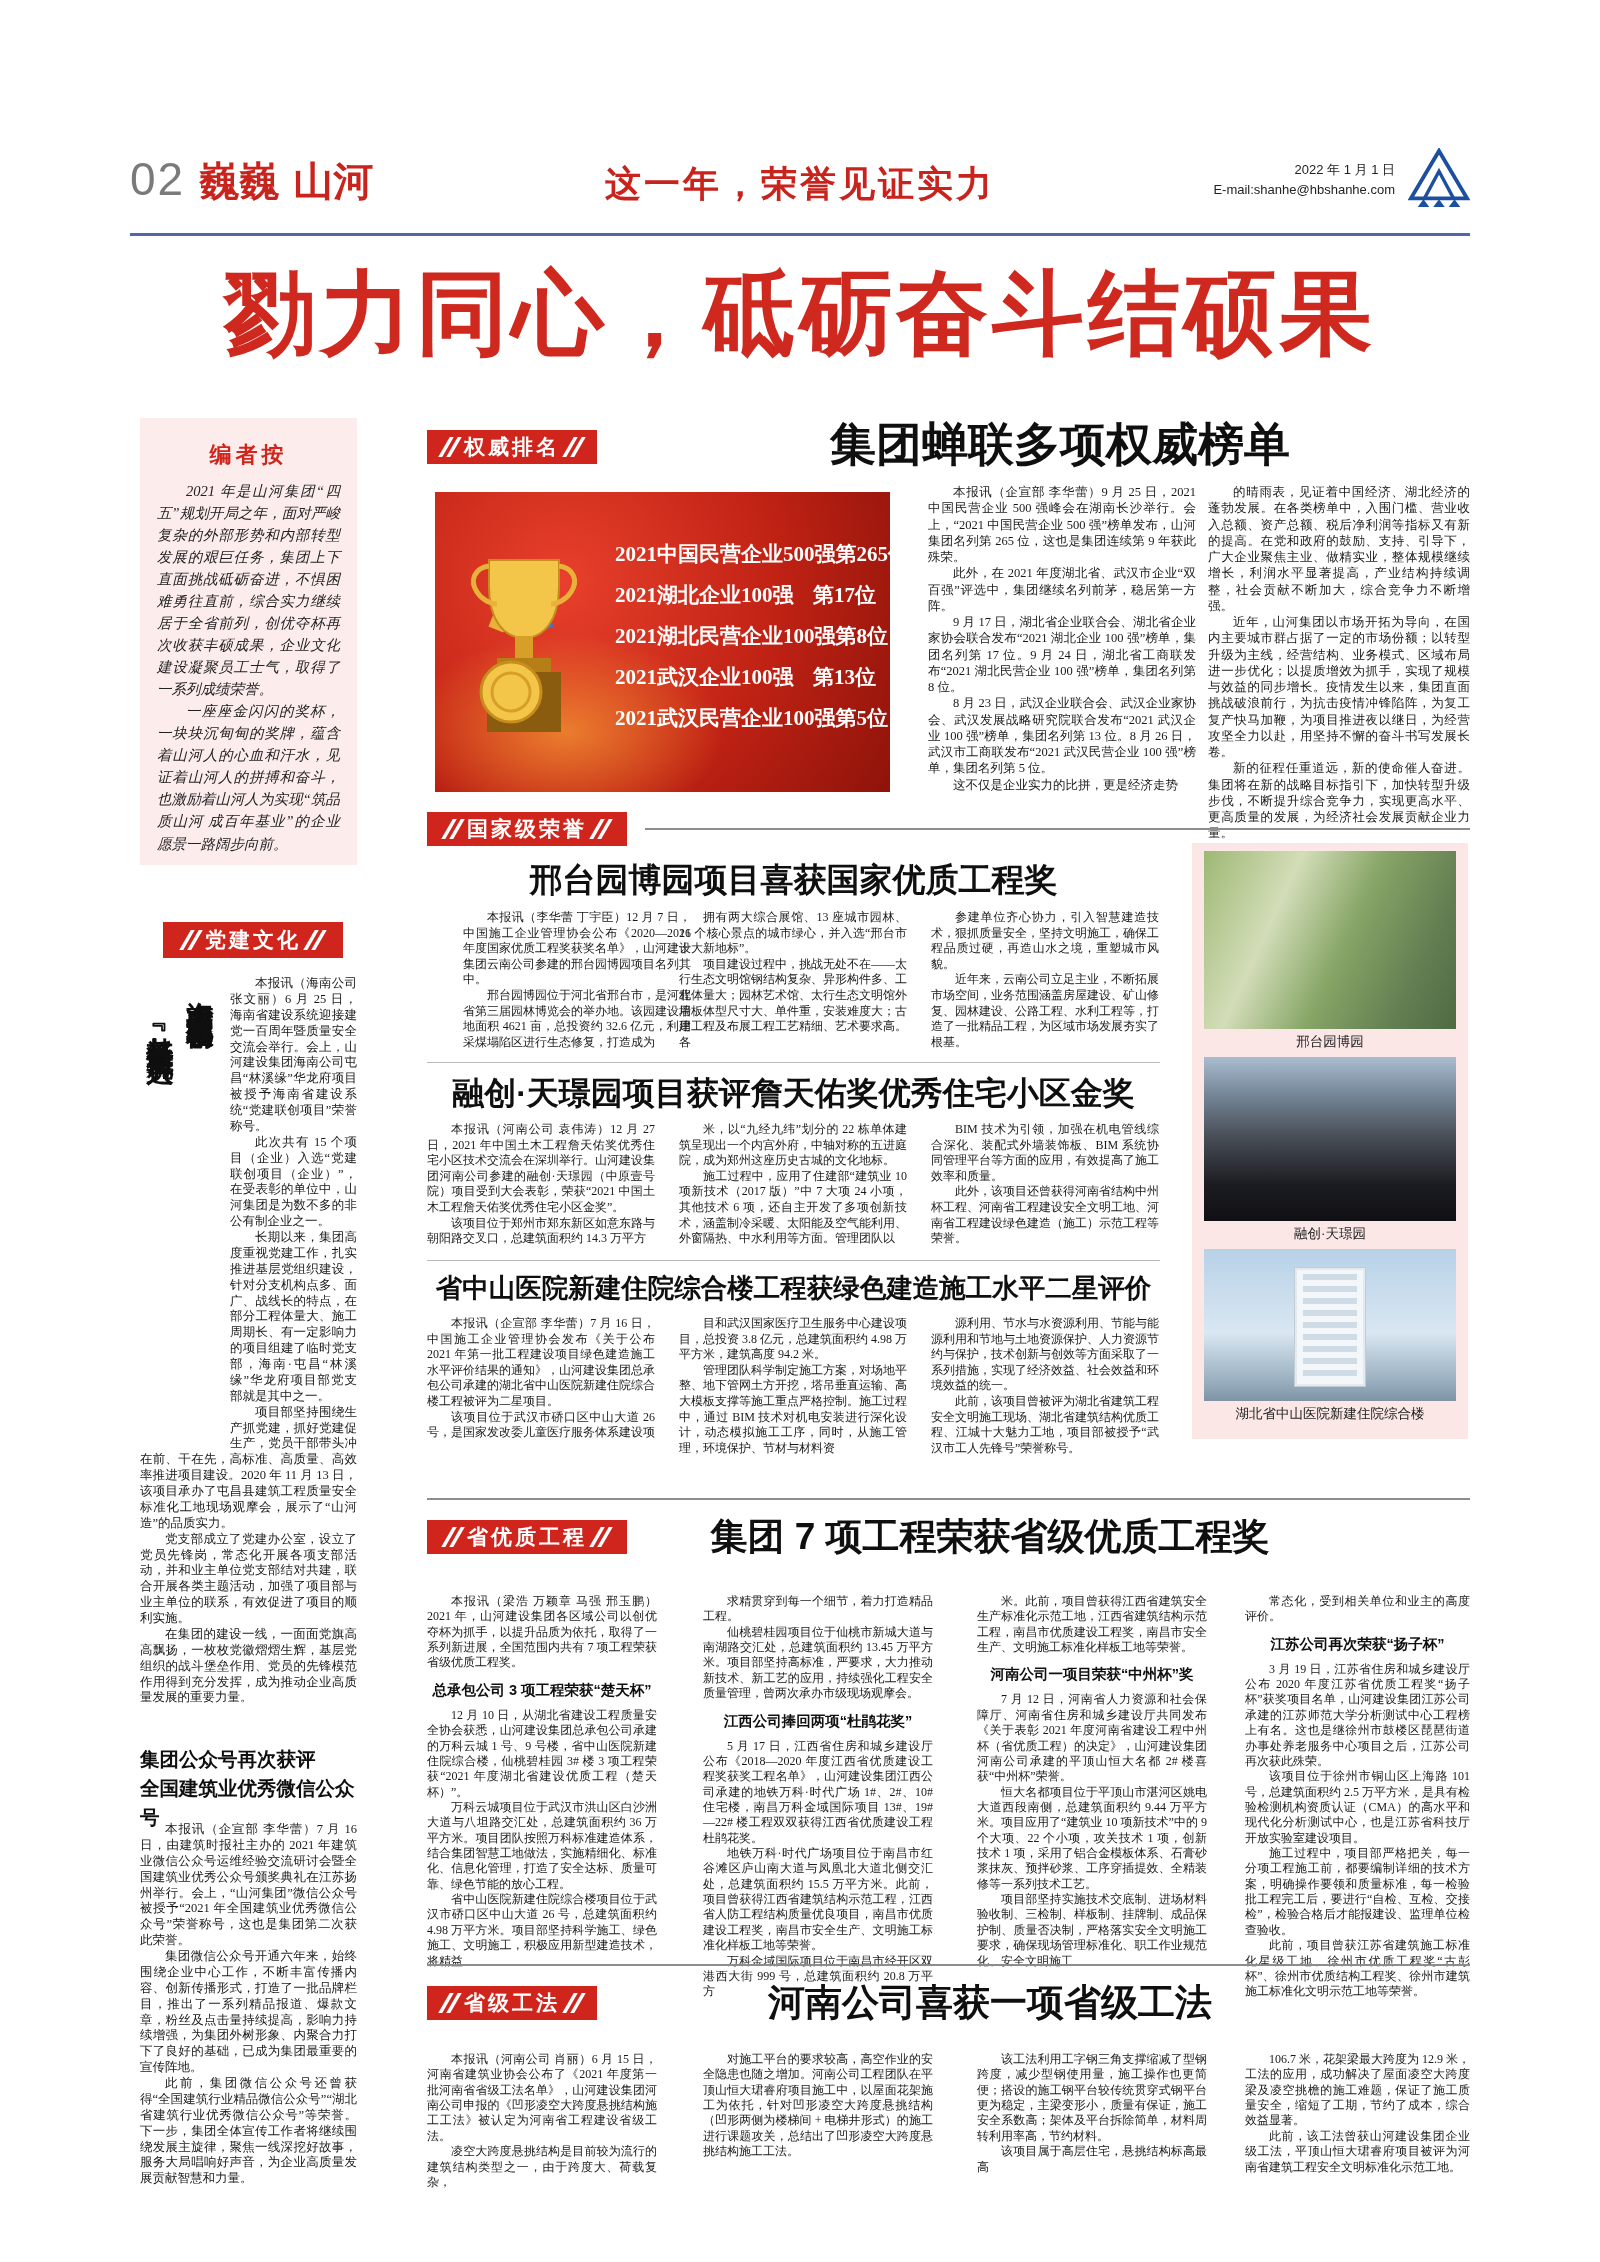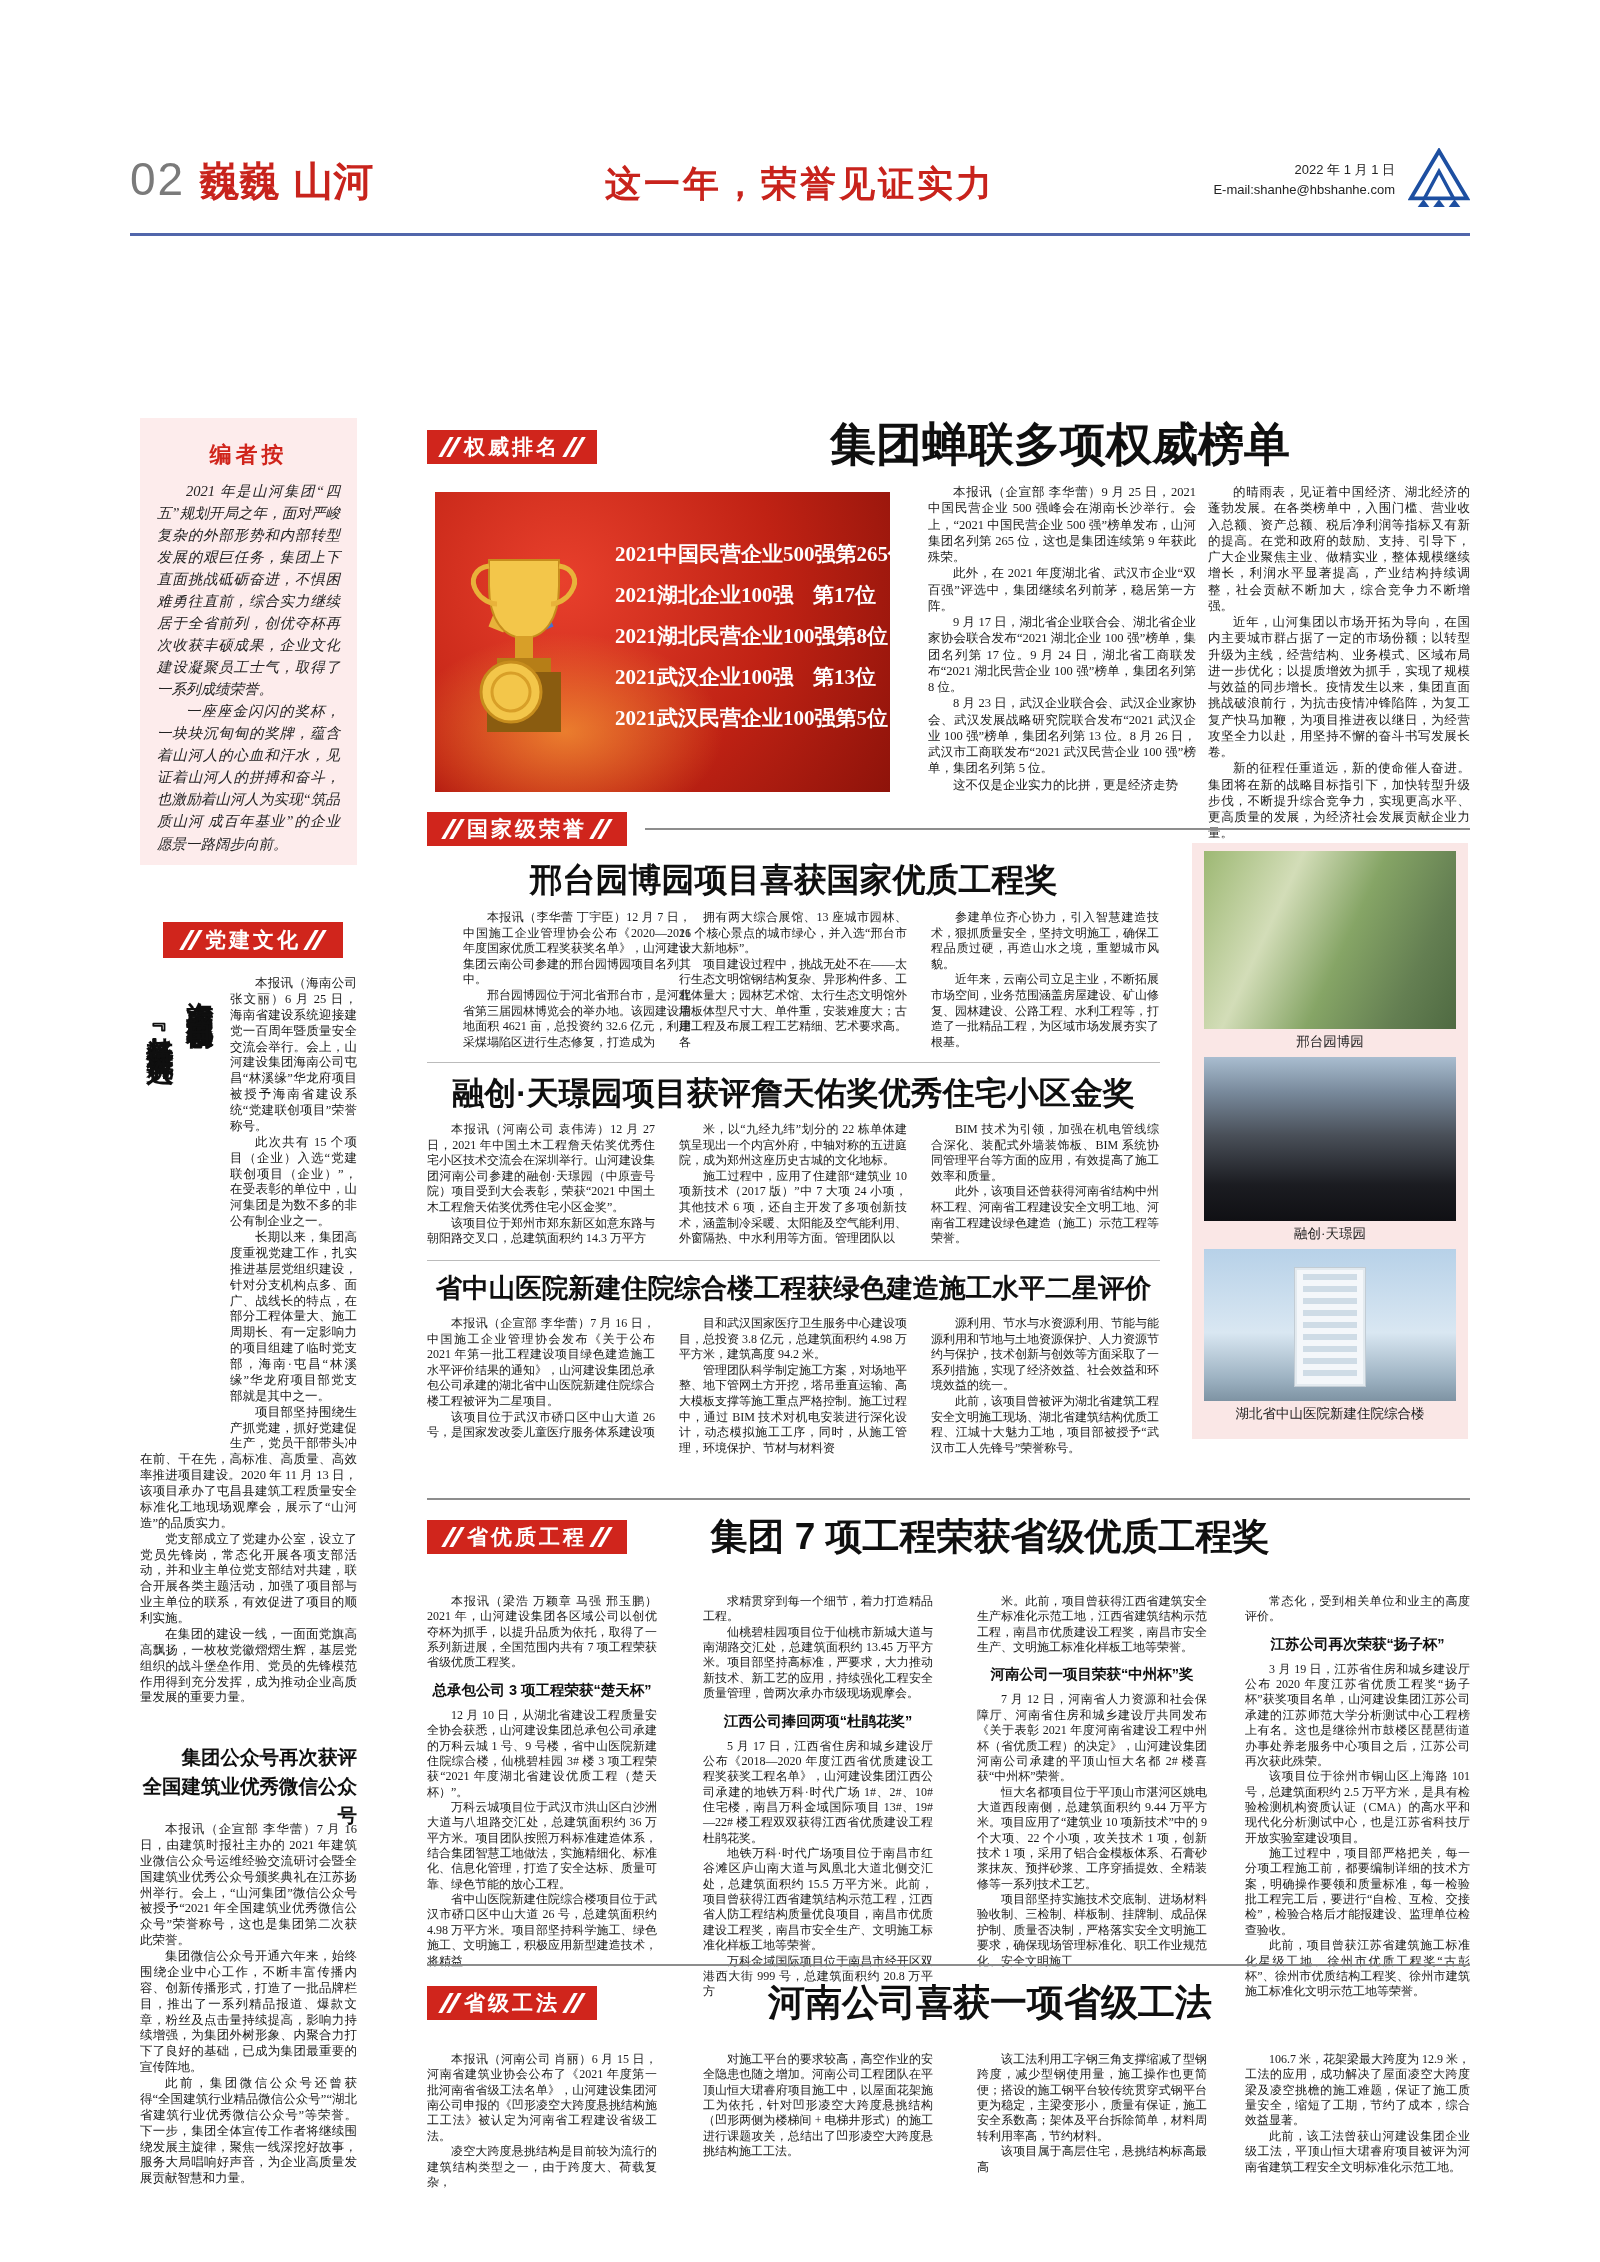--- a/index.html
+++ b/index.html
@@ -38,22 +38,22 @@
   .note-title{color:#d0251c;font-weight:900;font-size:22px;text-align:center;letter-spacing:4px;}
   .note p{margin:0;text-indent:2em;text-align:justify;font-size:14.5px;line-height:1.52;color:#222;
           font-style:italic;font-family:"Liberation Serif","DejaVu Serif",serif;}
   
   .party-body{font-size:12.5px;line-height:1.27;}
   .party-body p.art{font-size:12.5px;line-height:1.27;}
   .vhead{float:left;width:80px;height:458px;display:flex;flex-direction:row-reverse;margin:4px 10px 6px 0;}
   .vline{writing-mode:vertical-rl;font-weight:900;font-size:27px;line-height:40px;color:#0f0f0f;
          font-family:"Liberation Sans","DejaVu Sans",sans-serif;letter-spacing:2px;}
   .vline.second{padding-top:34px;}
-  .pa2-h{font-weight:900;font-size:19.5px;line-height:29px;color:#0f0f0f;text-align:right;
-         font-family:Liberation Mono, monospace;}
+  .pa2-h{font-weight:900;font-size:19.5px;line-height:29px;color:#0f0f0f;text-align:left;
+         font-family:Liberation Serif, serif;}
   
   .banner{background:radial-gradient(circle at 28% 30%, #e8402c 0%, #c02214 55%, #8e130a 100%);
           overflow:hidden;}
   .banner .glow{position:absolute;left:-30px;bottom:-40px;width:320px;height:200px;
                 background:radial-gradient(ellipse at center,#ffb43a99 0%,#ff7a0000 70%);}
   .rank-rows{position:absolute;left:180px;top:48px;right:14px;}
   .rank-row{display:flex;justify-content:space-between;align-items:baseline;color:#fff;
             font-weight:bold;margin-bottom:13px;white-space:nowrap;}
   .rank-name{font-size:21px;font-family:"Liberation Serif","DejaVu Serif",serif;}
   .rank-val{font-size:21px;font-family:"Liberation Serif","DejaVu Serif",serif;}
@@ -87,20 +87,21 @@
   </div>
   <svg class="abs" style="right:130px;top:148px;" width="62" height="62" viewBox="0 0 64 64">
     <path d="M32 3 L61 52 L3 52 Z" fill="none" stroke="#1d4fa1" stroke-width="4"></path>
     <path d="M17 52 L32 24 L47 52" fill="none" stroke="#1d4fa1" stroke-width="3.5"></path>
     <path d="M10 61 L16 53 L22 61 Z" fill="#1d4fa1"></path>
     <path d="M26 61 L32 53 L38 61 Z" fill="#1d4fa1"></path>
     <path d="M42 61 L48 53 L54 61 Z" fill="#1d4fa1"></path>
   </svg>
   <div class="blue-rule" style="top:233px;"></div>
 
+  <div class="abs main-headline" style="top:252px;">勠力同心，砥砺奋斗结硕果</div>
 
   <div class="abs note" style="left:140px;top:418px;width:217px;height:447px;padding:0;">
     <div class="note-title" style="margin-top:22px;">编者按</div>
     <div style="padding:10px 17px 0 17px;">
       <p>2021 年是山河集团“四五”规划开局之年，面对严峻复杂的外部形势和内部转型发展的艰巨任务，集团上下直面挑战砥砺奋进，不惧困难勇往直前，综合实力继续居于全省前列，创优夺杯再次收获丰硕成果，企业文化建设凝聚员工士气，取得了一系列成绩荣誉。</p>
       <p>一座座金闪闪的奖杯，一块块沉甸甸的奖牌，蕴含着山河人的心血和汗水，见证着山河人的拼搏和奋斗，也激励着山河人为实现“筑品质山河  成百年基业”的企业愿景一路阔步向前。</p>
     </div>
   </div>
 
   <div class="abs label" style="left:427px;top:430px;width:170px;height:34px;">

